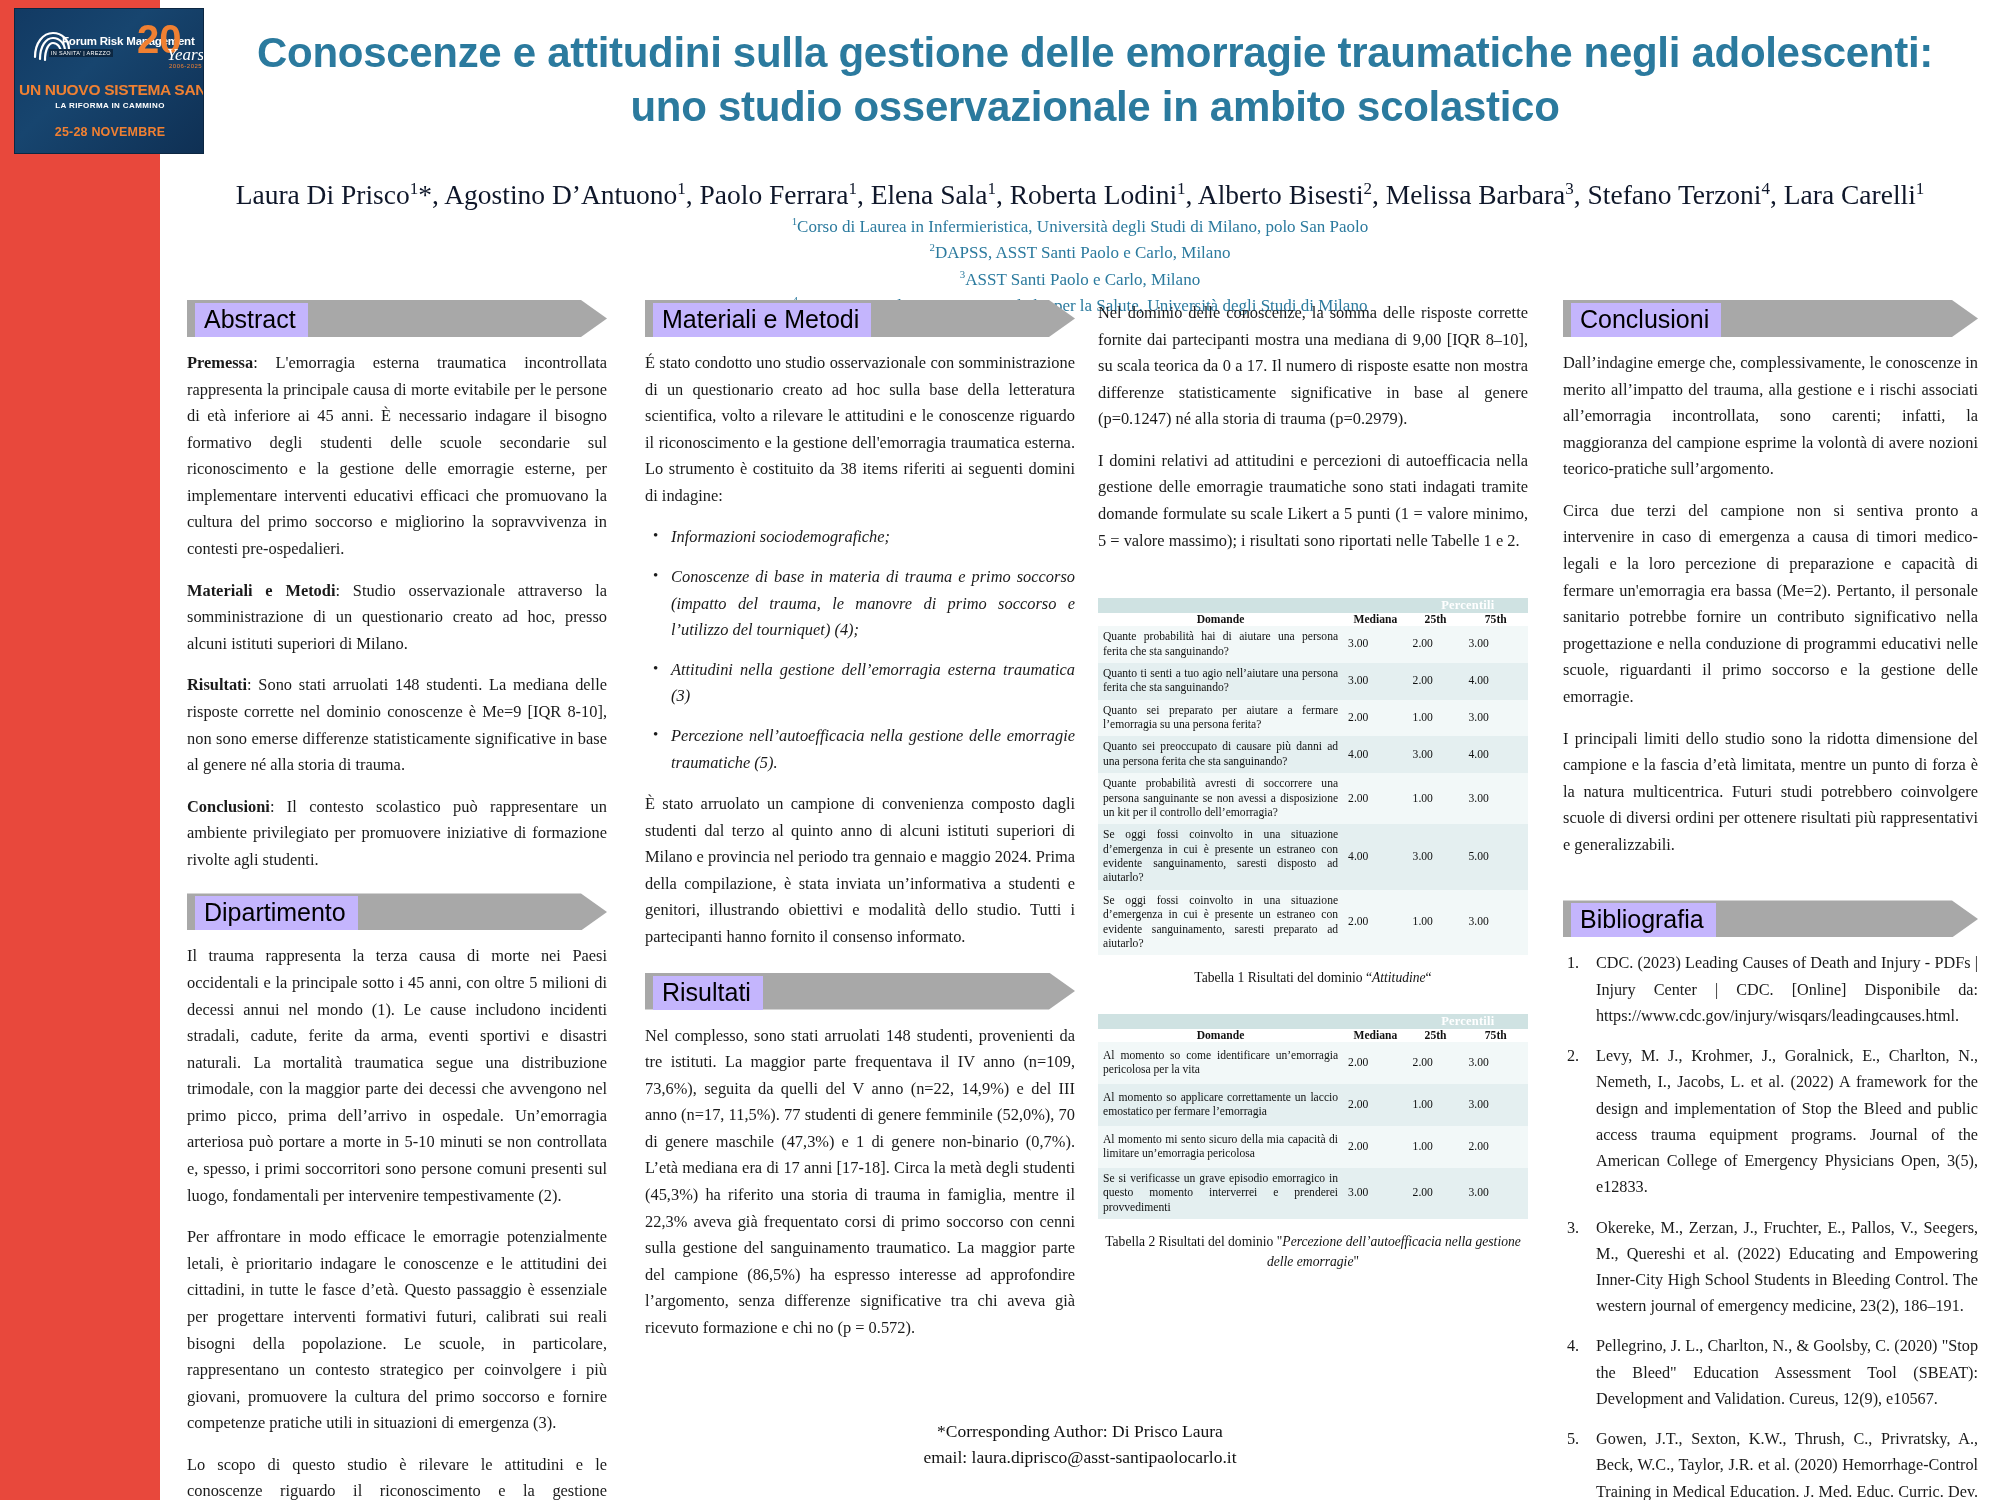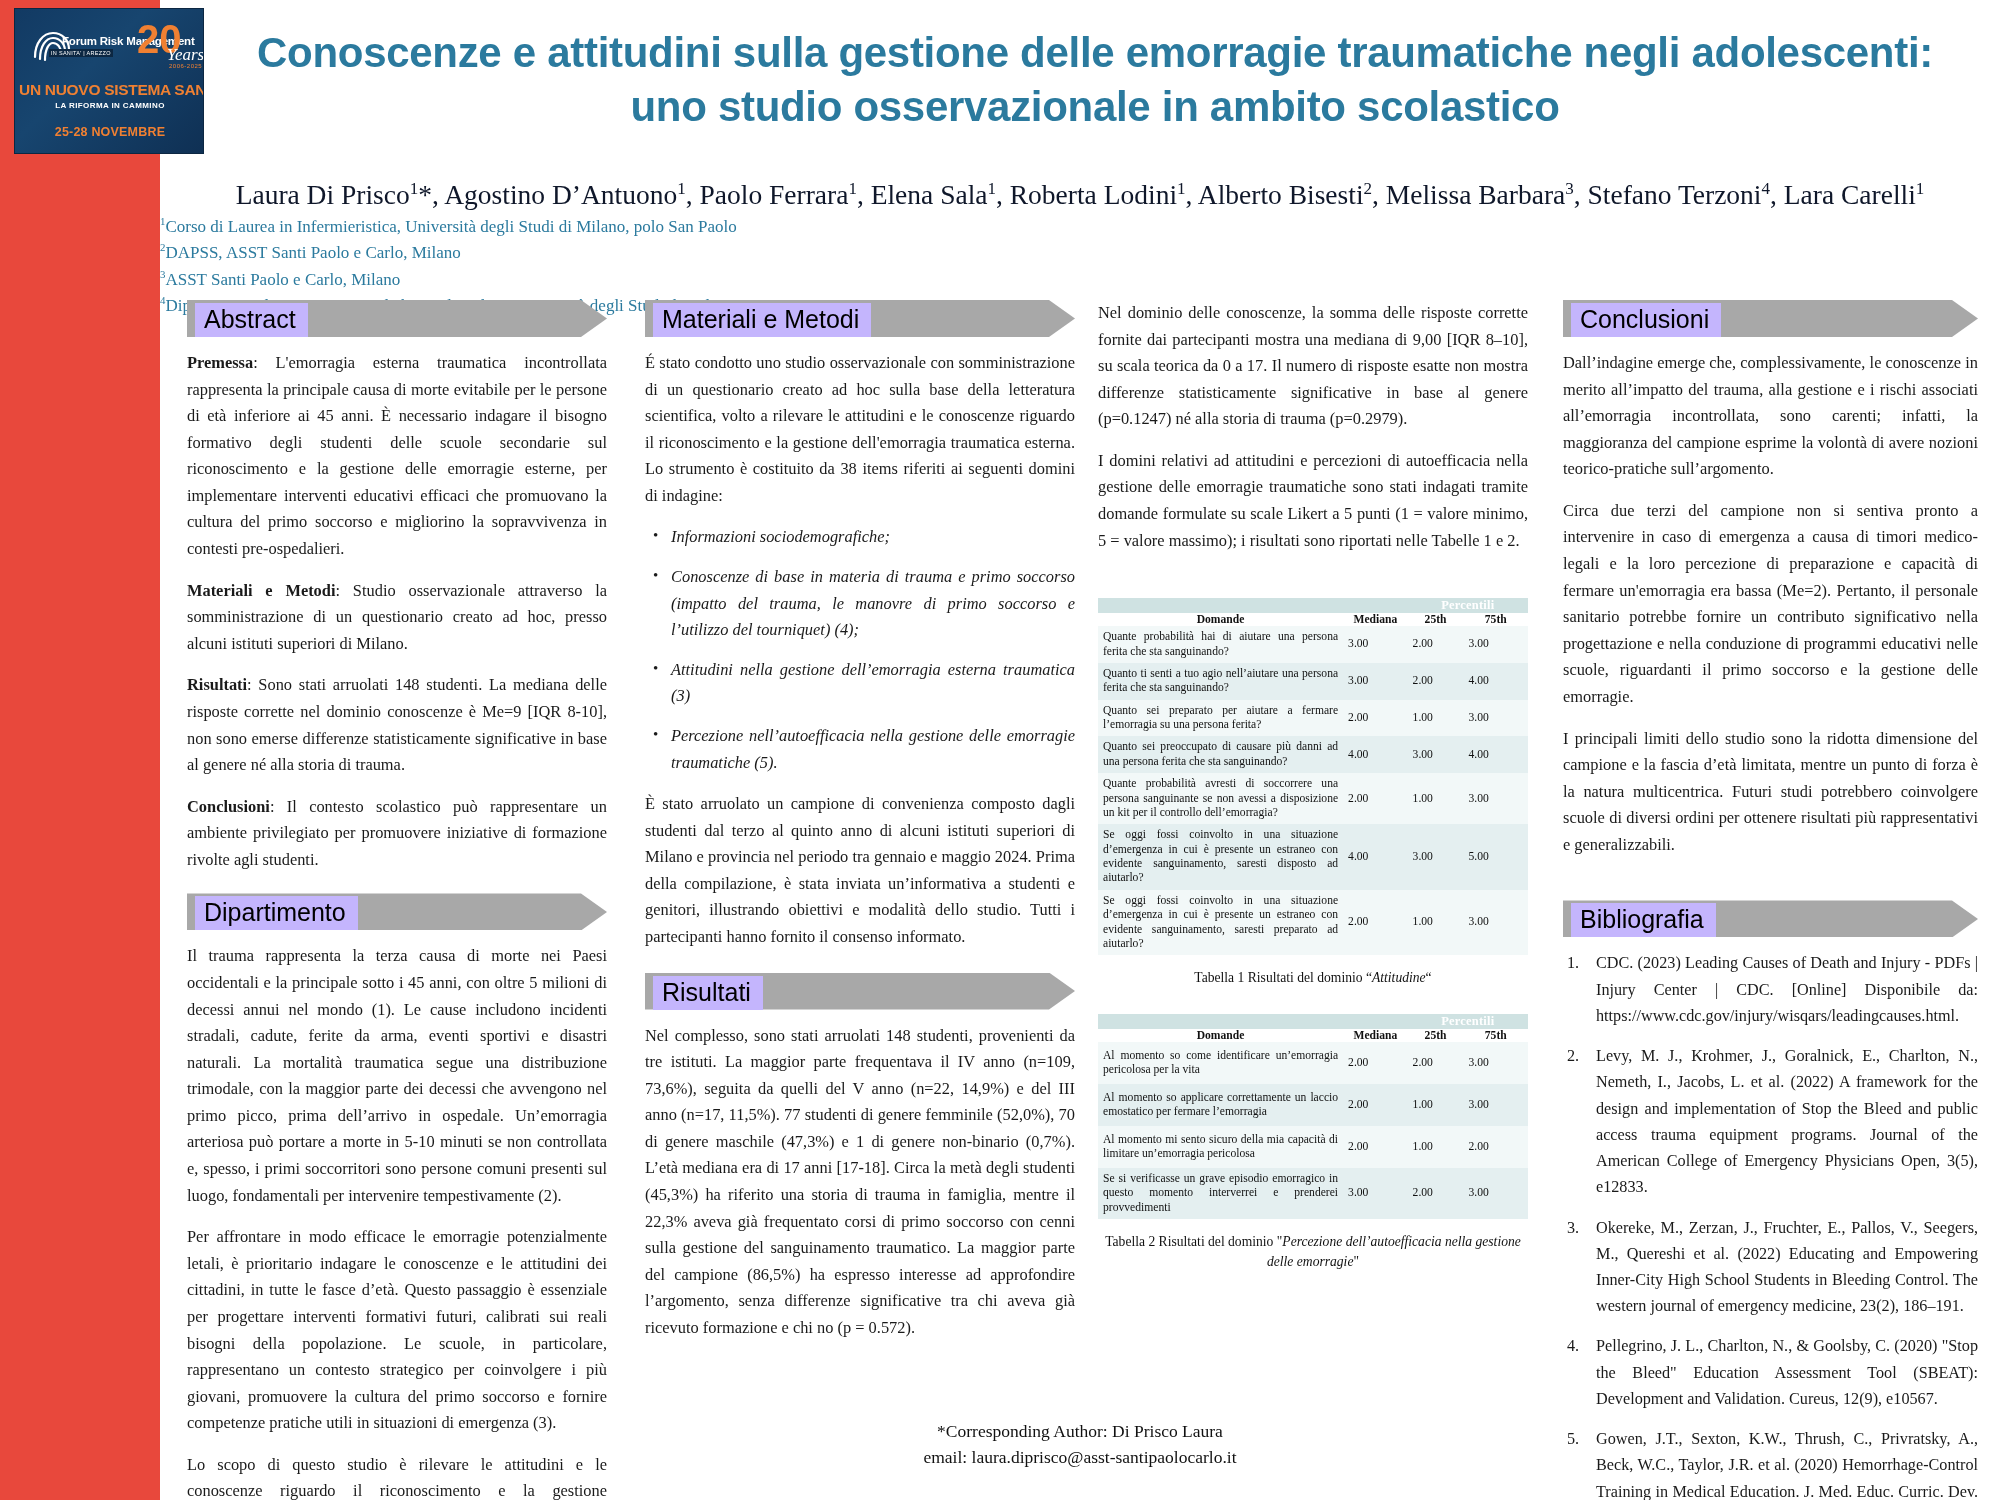--- a/index.html
+++ b/index.html
@@ -101,20 +101,21 @@
     position: absolute; left: 160px; top: 178px; width: 1840px;
     text-align: center;
     font-family: "Liberation Serif", serif;
     font-size: 27.5px;
     color: #0f172a;
     line-height: 1.2;
   }
   .authors sup { font-size: 0.62em; vertical-align: super; }
   .affils {
     position: absolute; left: 160px; top: 213px; width: 1840px;
+    text-align: center;
     font-family: "Liberation Serif", serif;
     font-size: 17px;
     color: #2b7a9e;
     line-height: 1.52;
   }
   .affils sup { font-size: 0.64em; vertical-align: super; }
 
   
   .col { position: absolute; top: 300px; }
   .col-1 { left: 187px;  width: 420px; }

